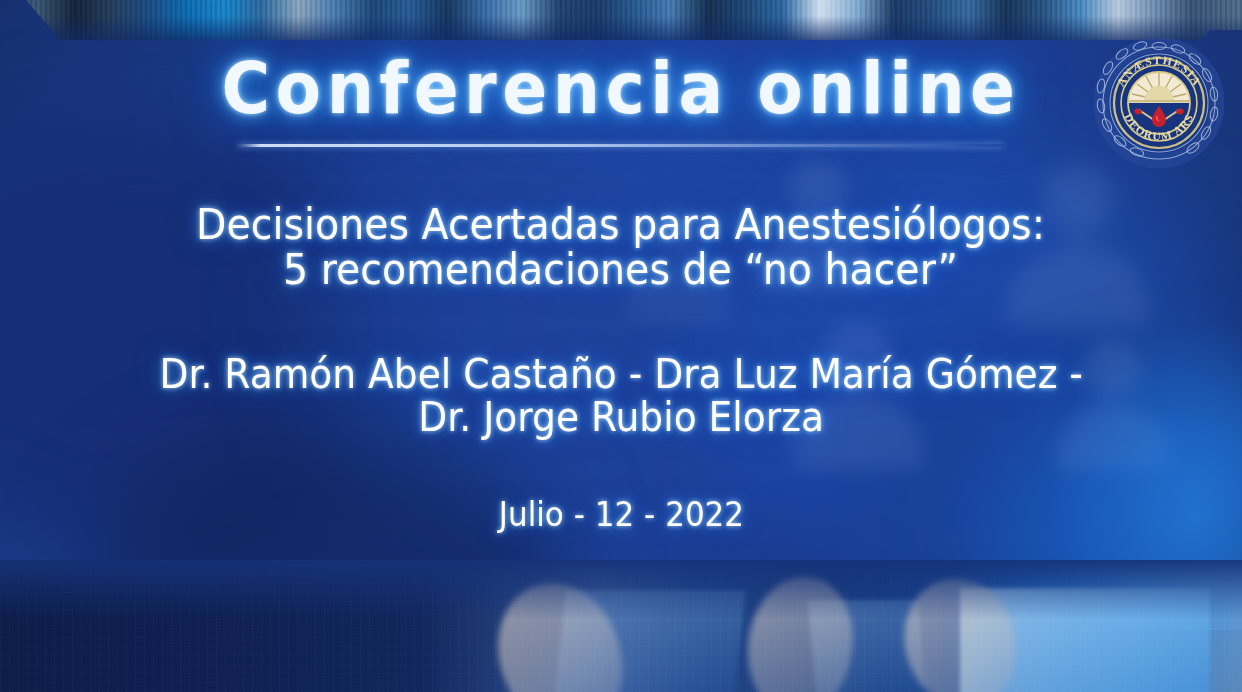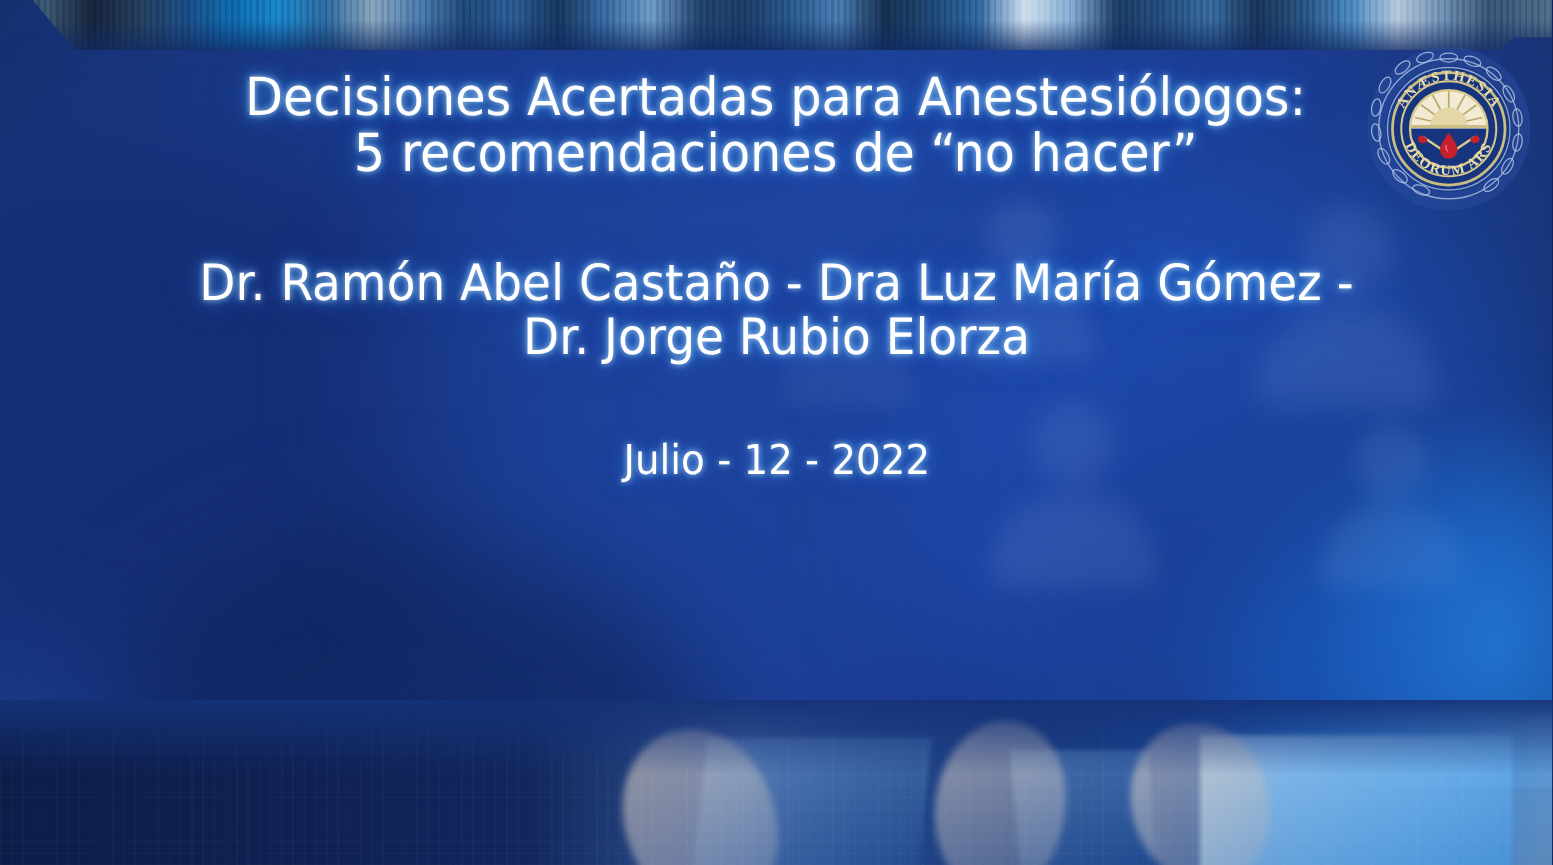--- a/index.html
+++ b/index.html
@@ -327,20 +327,24 @@
         <textPath href="#arcTop" startOffset="50%" text-anchor="middle">ANÆSTHESIA</textPath>
       </text>
       <text font-family="'Liberation Serif', serif" font-size="11.5" font-weight="700" fill="#e8dcab" letter-spacing="1.2">
         <textPath href="#arcBot" startOffset="50%" text-anchor="middle">DEORUM ARS</textPath>
       </text>
     </svg>
   </div>
 
   <div class="content">
 
+    <div class="title-wrap">
+      <div class="title">Conferencia online</div>
+      <div class="title-rule"></div>
+    </div>
 
     <div class="subtitle">
       <span class="l1">Decisiones Acertadas para Anestesiólogos:</span>
       <span class="l2">5 recomendaciones de “no hacer”</span>
     </div>
 
     <div class="presenters">
       <span class="l1">Dr. Ramón Abel Castaño - Dra Luz María Gómez -</span>
       <span class="l2">Dr. Jorge Rubio Elorza</span>
     </div>

